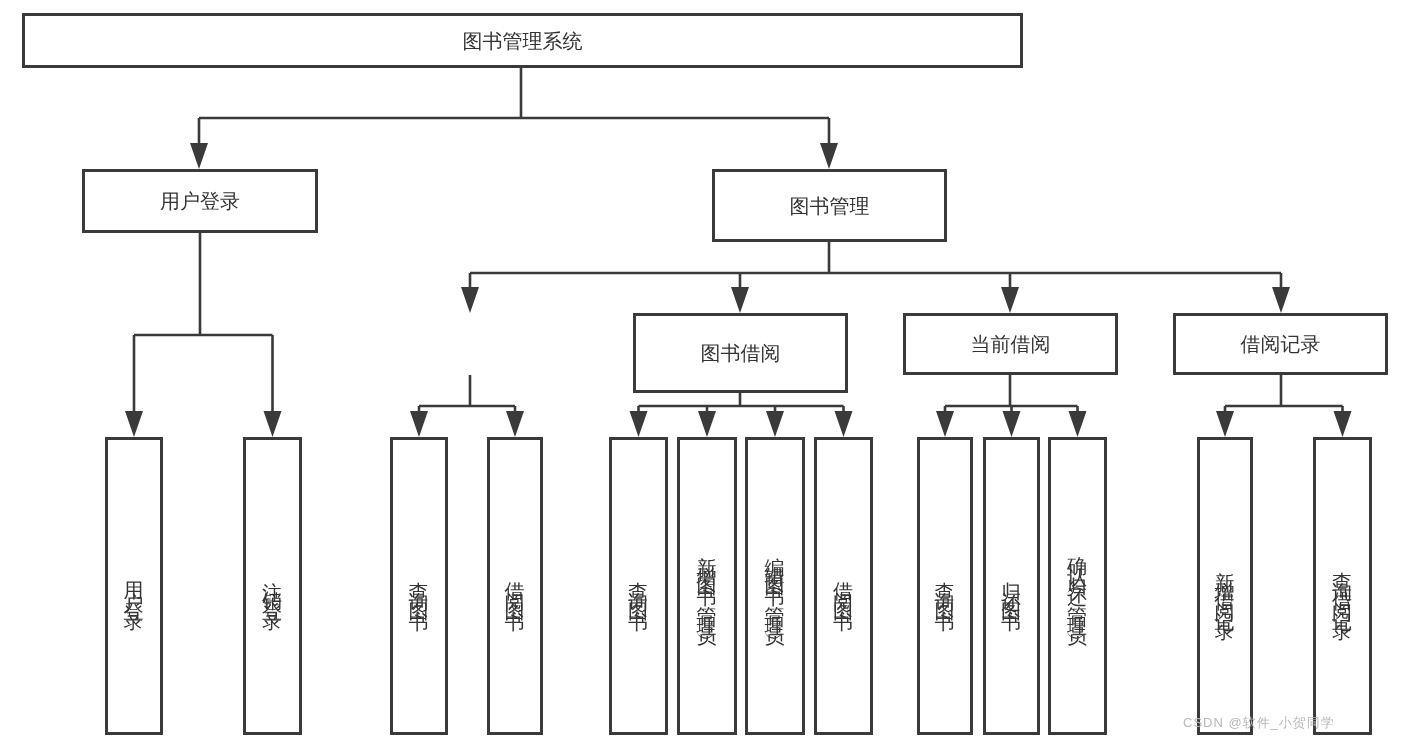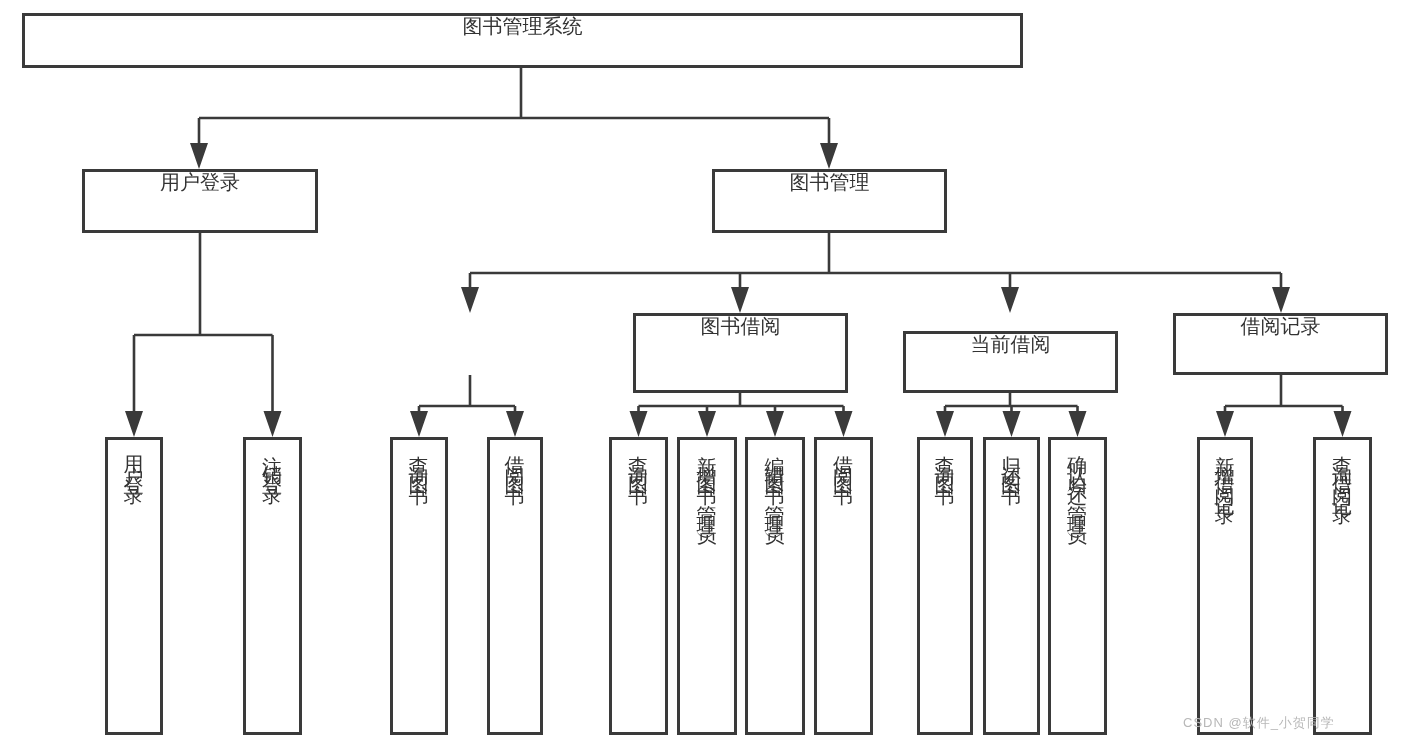--- a/index.html
+++ b/index.html
@@ -5,21 +5,21 @@
   html,body{margin:0;padding:0;}
   body{
     width:1405px;height:747px;position:relative;background:#ffffff;overflow:hidden;
     font-family:"Liberation Sans","DejaVu Sans",sans-serif;
   }
   #stage{position:absolute;inset:0;width:1405px;height:747px;}
   svg.edges{position:absolute;left:0;top:0;z-index:1;}
   .node{
     position:absolute;z-index:2;box-sizing:border-box;
     border:3px solid #3a3a3a;background:#ffffff;
-    display:flex;justify-content:center;
+    display:flex;align-items:center;justify-content:center;
   }
   .node .lbl{
     color:#333333;font-size:20px;line-height:1;white-space:nowrap;
   }
   .vnode .lbl{
     writing-mode:vertical-rl;text-orientation:mixed;
     letter-spacing:10px;font-size:20px;
   }
   .watermark{
     position:absolute;z-index:3;left:1183px;top:714px;
@@ -62,28 +62,28 @@
     </g>
   </svg>
 
   <div class="node" style="left:22px;top:13px;width:1001px;height:55px">
     <span class="lbl">图书管理系统</span>
   </div>
 
   <div class="node" style="left:82px;top:169px;width:236px;height:64px">
     <span class="lbl">用户登录</span>
   </div>
-  <div class="node" style="left:712px;top:169px;width:235px;height:64px">
+  <div class="node" style="left:712px;top:169px;width:235px;height:73px">
     <span class="lbl">图书管理</span>
   </div>
 
   <div class="node" style="left:633px;top:313px;width:215px;height:80px">
     <span class="lbl">图书借阅</span>
   </div>
-  <div class="node" style="left:903px;top:331px;width:215px;height:62px">
+  <div class="node" style="left:903px;top:313px;width:215px;height:62px">
     <span class="lbl">当前借阅</span>
   </div>
   <div class="node" style="left:1173px;top:313px;width:215px;height:62px">
     <span class="lbl">借阅记录</span>
   </div>
 
   <div class="node vnode" style="left:105px;top:437px;width:58px;height:298px">
     <span class="lbl">用户登录</span>
   </div>
   <div class="node vnode" style="left:243px;top:437px;width:59px;height:298px">

